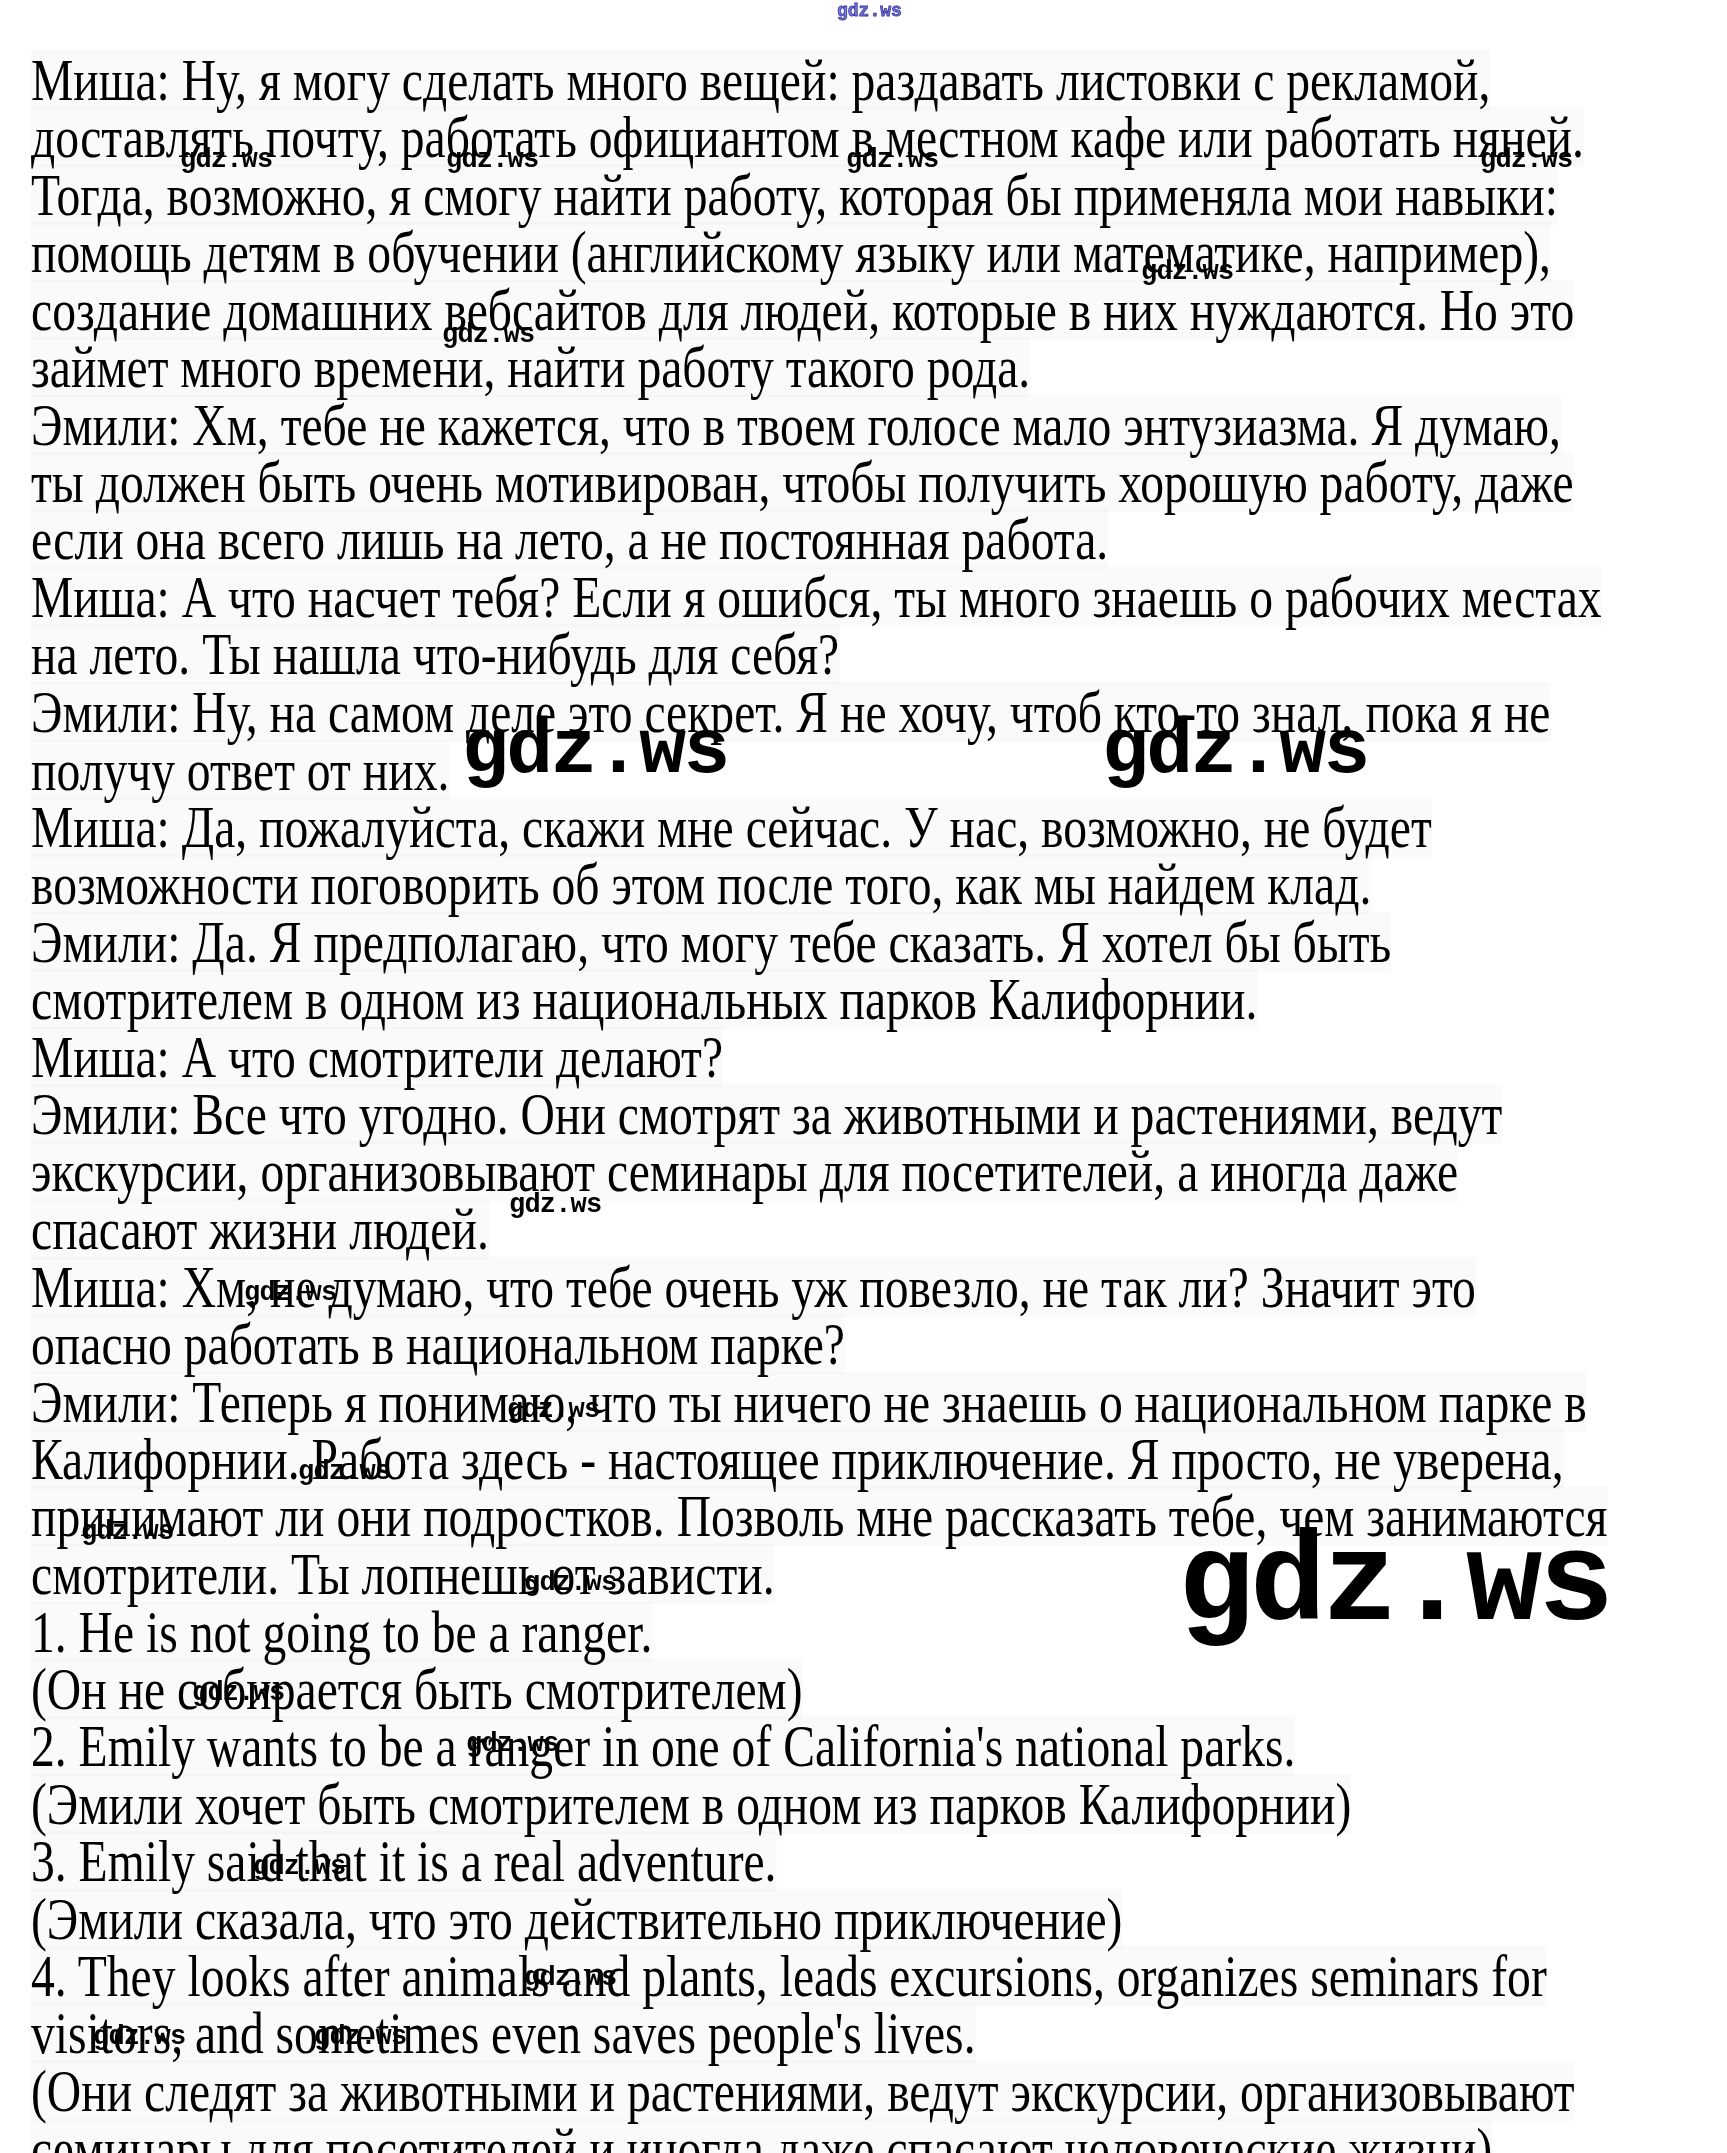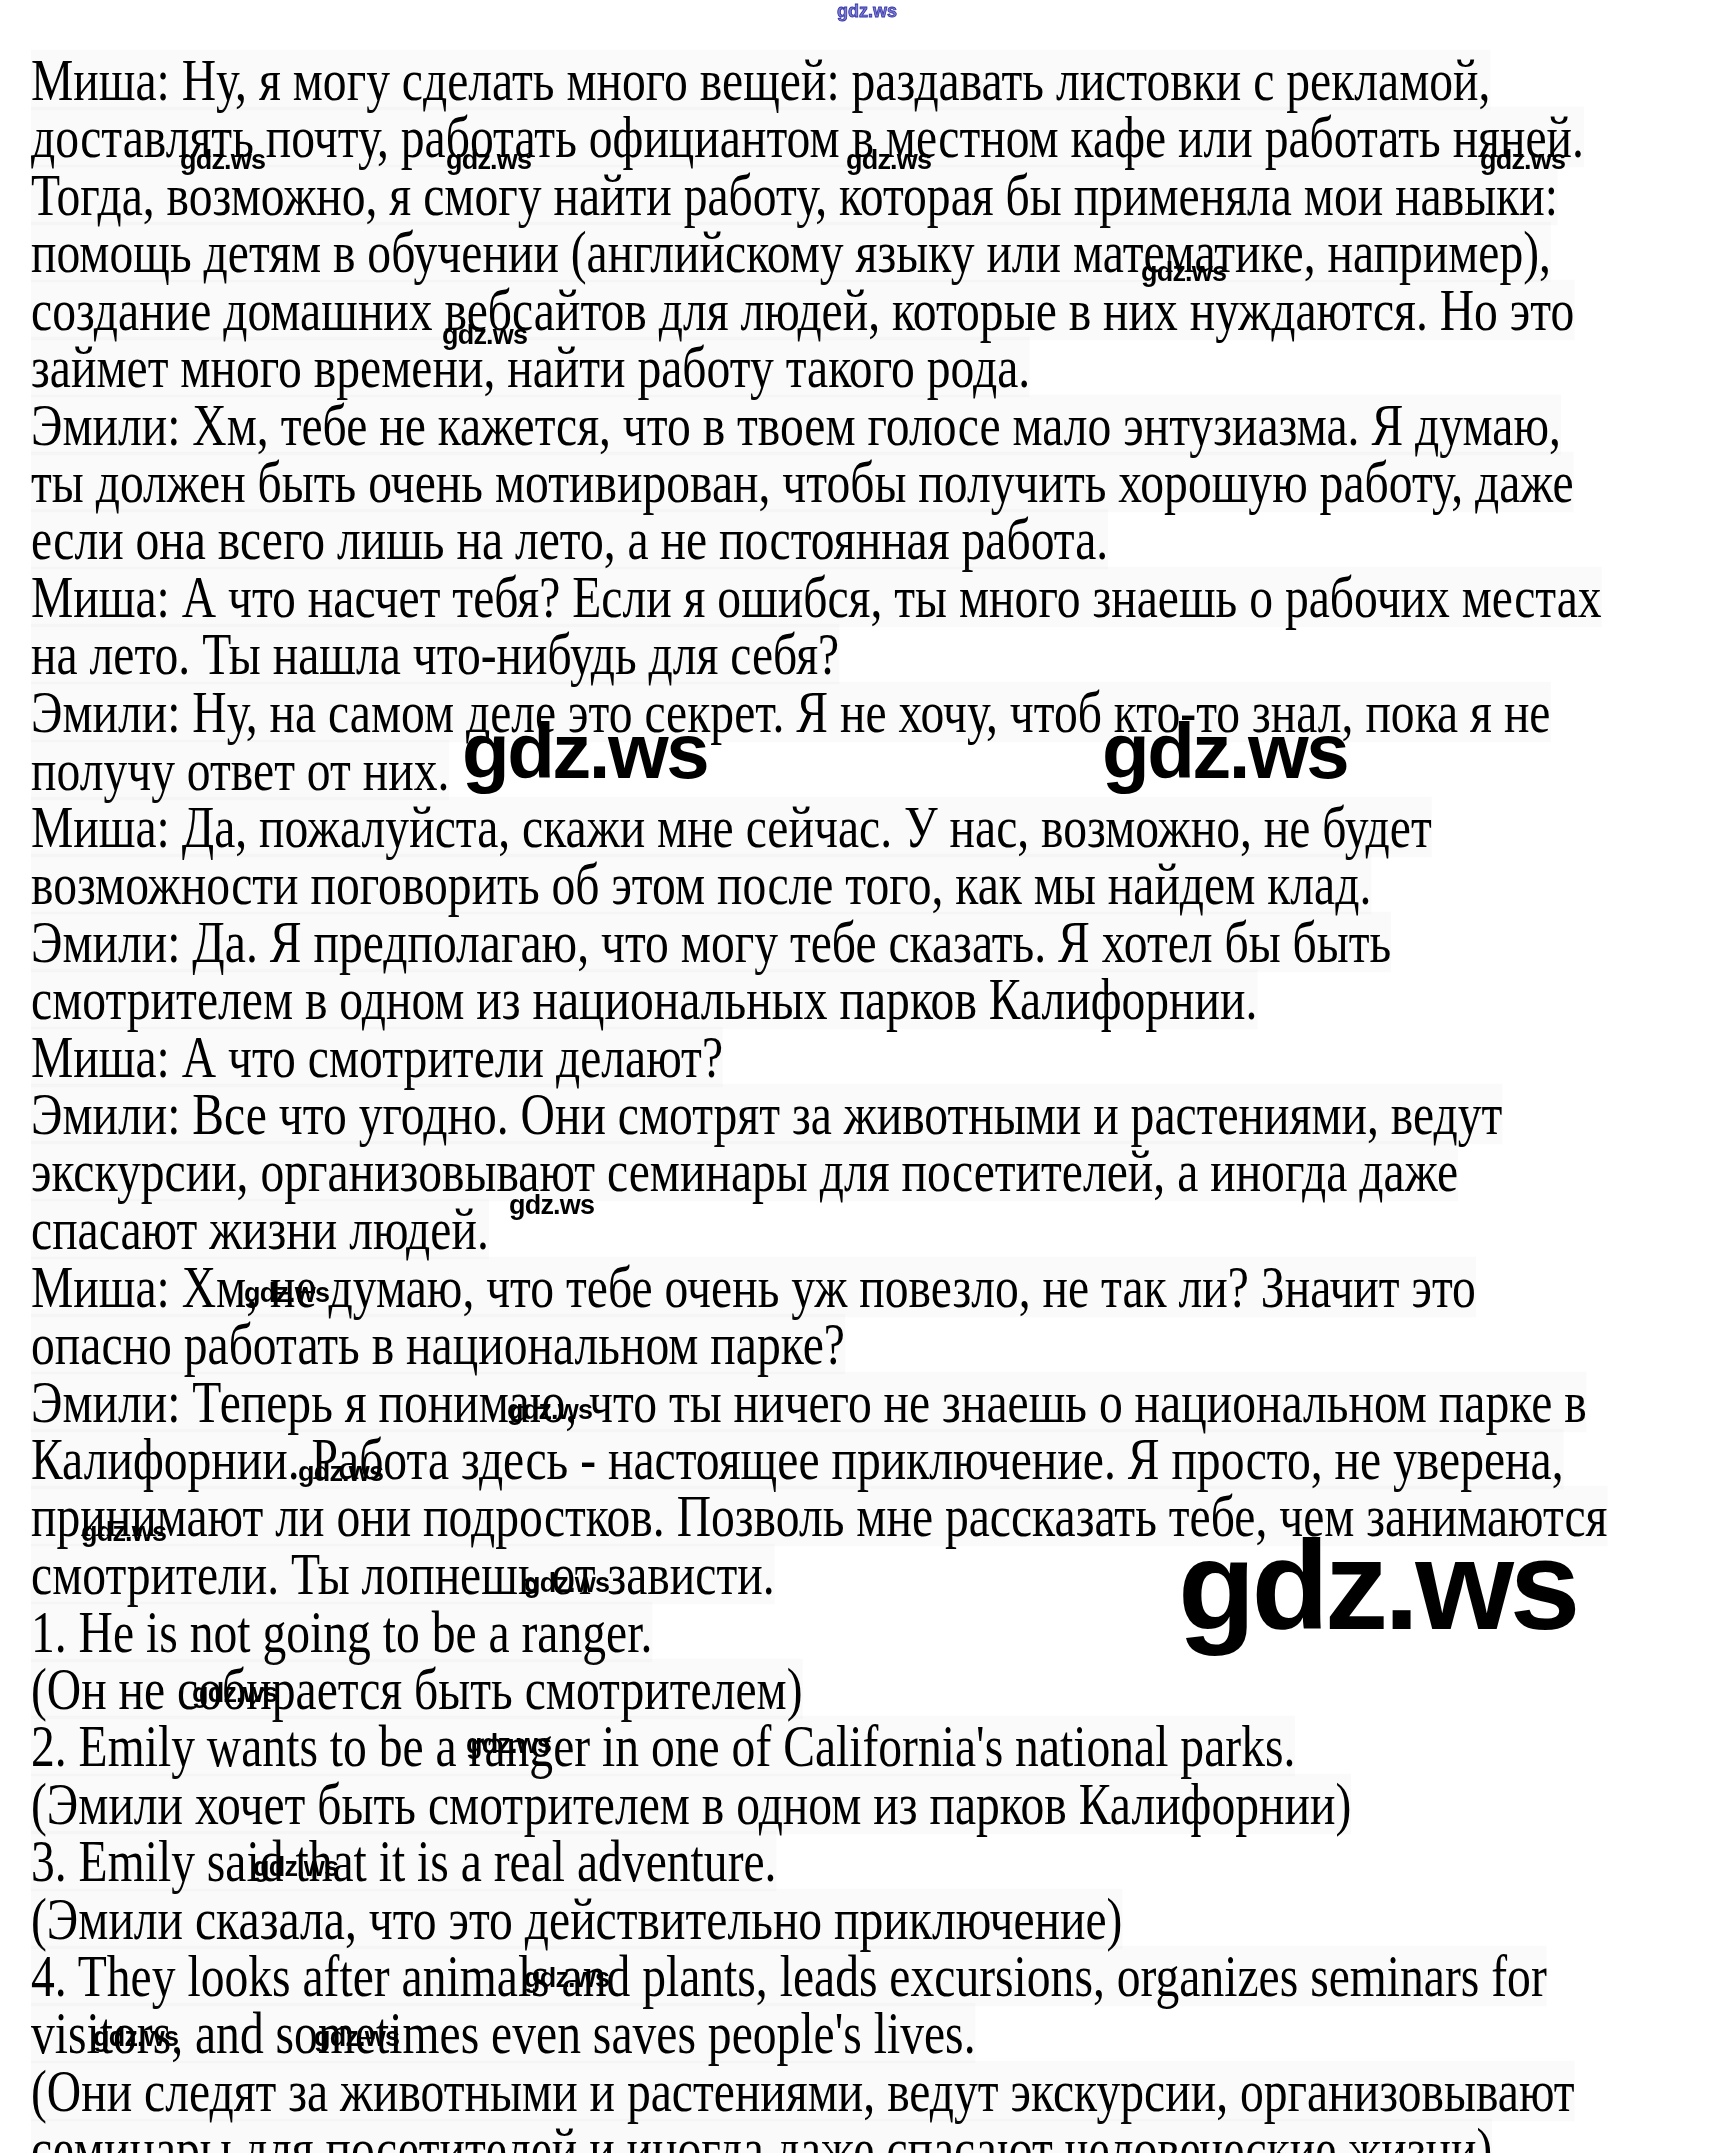--- a/index.html
+++ b/index.html
@@ -22,21 +22,21 @@
     line-height: 58px;
     font-size: 56px;
     color: #000000;
     white-space: nowrap;
     transform: scale(0.85, 1.04);
     transform-origin: 0 50%;
     background: rgba(150,150,150,0.05);
   }
   .wm {
     position: absolute;
-    font-family: Liberation Sans, sans-serif;
+    font-family: Liberation Mono, monospace;
     font-weight: 700;
     color: #000000;
     white-space: nowrap;
     line-height: 1;
     letter-spacing: -0.8px;
     text-align: center;
   }
   .wm.small { font-size: 27px; }
   .wm.big   { font-size: 78px;  letter-spacing: -2.5px; }
   .wm.huge  { font-size: 127px; letter-spacing: -4.2px; }

